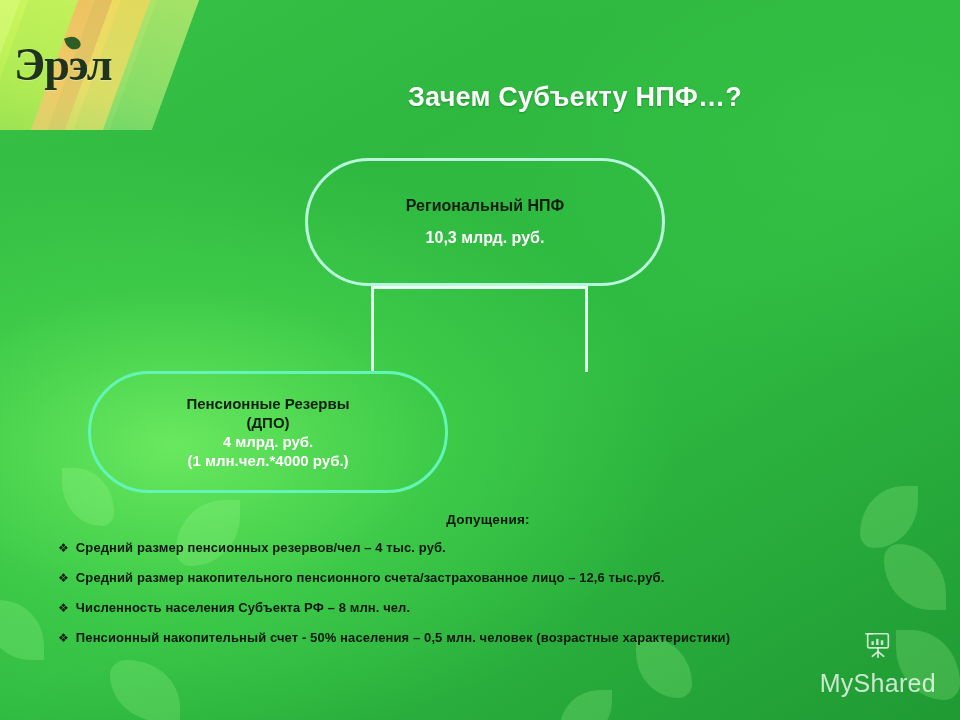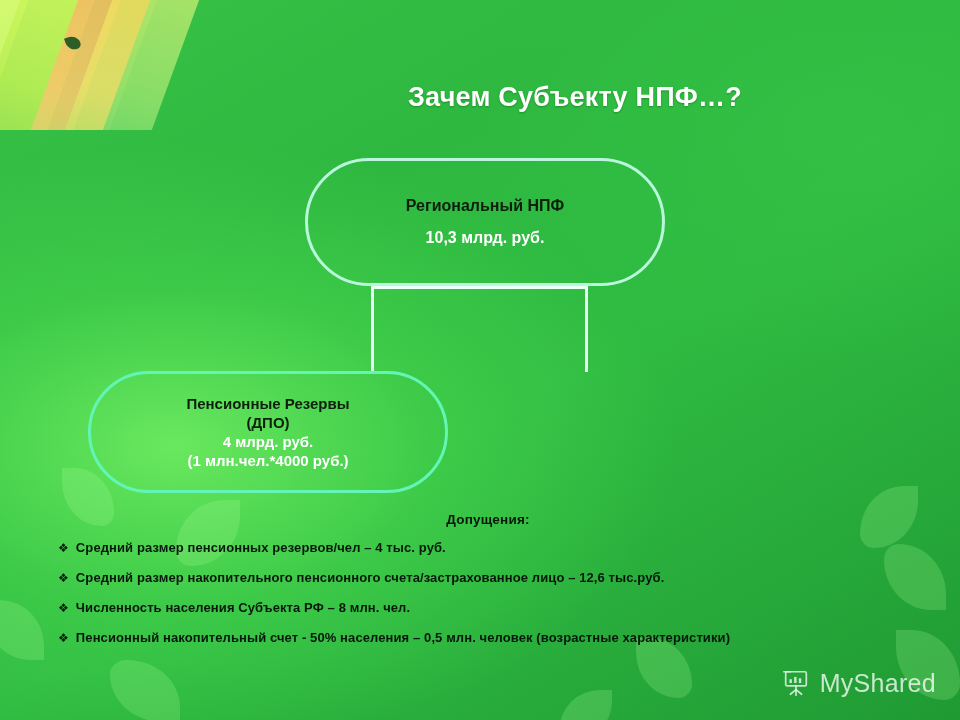--- a/index.html
+++ b/index.html
@@ -167,20 +167,21 @@
   }
 
   
   .watermark {
     position: absolute;
     right: 24px; bottom: 22px;
     display: flex;
     align-items: center;
     gap: 9px;
     opacity: 0.92;
+    flex-direction: column;
   }
   .watermark .wm-text {
     font-size: 25px;
     color: rgba(255,255,255,0.82);
     letter-spacing: 0.3px;
   }
   .wm-icon { width: 30px; height: 30px; display: block; }
 </style>
 </head>
 <body>
@@ -197,20 +198,21 @@
   <div class="leaf d2" style="left:560px; top:690px;  width:52px; height:50px;"></div>
   <div class="leaf d3" style="left:-14px; top:600px;  width:58px; height:60px;"></div>
 
   <div class="logo-wrap">
     <div class="logo-stripe s5"></div>
     <div class="logo-stripe s1"></div>
     <div class="logo-stripe s2"></div>
     <div class="logo-stripe s3"></div>
     <div class="logo-stripe s4"></div>
     <div class="logo-leaf"></div>
+    <div class="logo-text">Эрэл</div>
   </div>
 
   <div class="title">Зачем Субъекту  НПФ…?</div>
 
   <div class="conn h" style="left:371px; top:286px; width:217px;"></div>
   <div class="conn v" style="left:371px; top:286px; height:86px;"></div>
   <div class="conn v" style="left:585px; top:286px; height:86px;"></div>
 
   <div class="node root">
     <div class="ln">Региональный НПФ</div>

